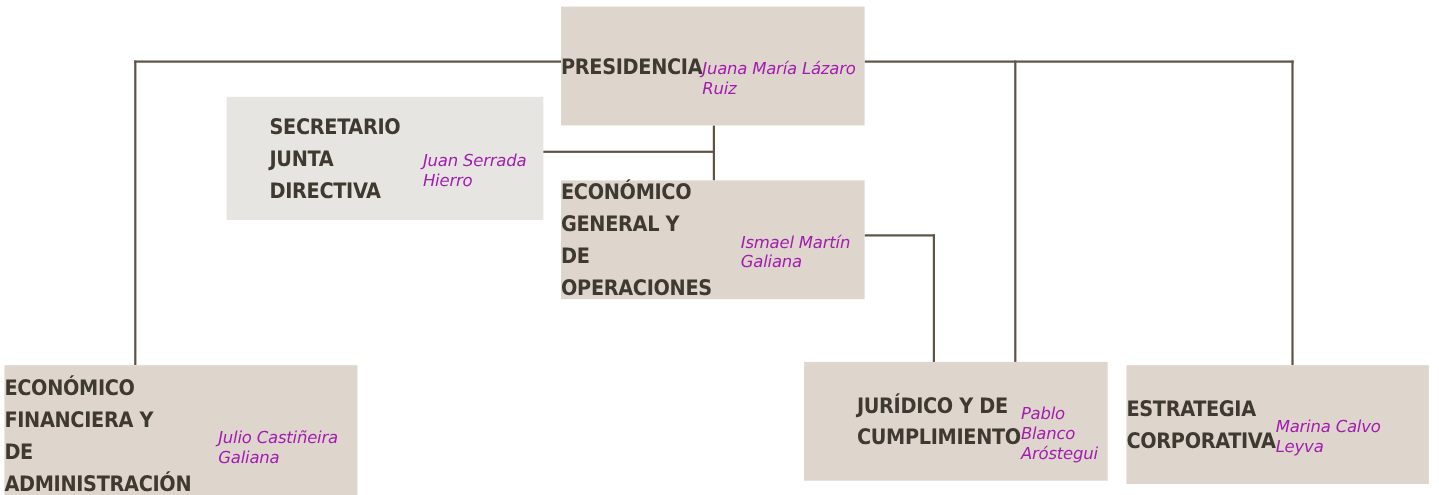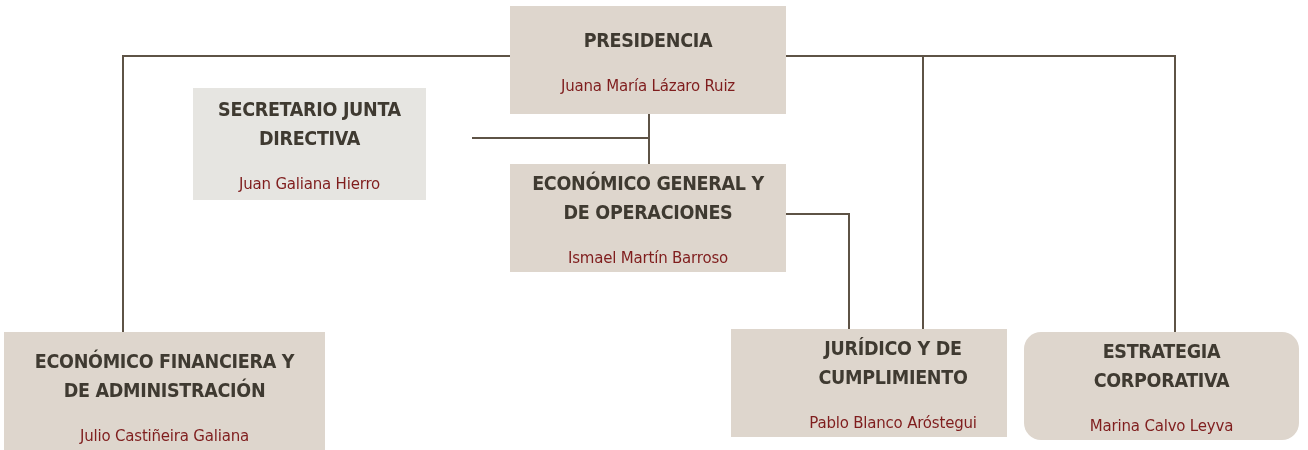--- a/index.html
+++ b/index.html
@@ -1,60 +1,60 @@
 <!DOCTYPE html>
 <html><head>
 <meta charset="utf-8">
 <style>
   html, body { margin:0; padding:0; background:#ffffff; }
   body { width:1308px; height:450px; position:relative; overflow:hidden;
          font-family:"DejaVu Sans", "Liberation Sans", sans-serif; }
   .line { position:absolute; background:#5e5346; }
-  .box { position:absolute; background:#ded6cd; display:flex; flex-direction:column;
-         align-items:center; justify-content:center; text-align:center; box-sizing:border-box; }
+  .box { position:absolute; background:#ded6cd; display:flex; flex-direction:row;
+         align-items:center; justify-content:center; box-sizing:border-box; }
   .box.light { background:#e6e5e1; }
   .title { color:#3f3a31; font-size:19.5px; font-weight:bold; line-height:29px; letter-spacing:-0.3px;
            font-family:"DejaVu Sans Condensed","DejaVu Sans", sans-serif; font-stretch:condensed; }
-  .name { color:#7f1d1d; font-size:15px; margin-top:22px; letter-spacing:-0.2px;
+  .name { color:#a21caf; font-size:15px; font-style:italic; margin-top:22px; letter-spacing:-0.2px;
           font-family:"DejaVu Sans", sans-serif; }
 </style>
 </head>
 <body>
 
 <div class="line" style="left:122px;top:55px;width:389px;height:2px;"></div>
 <div class="line" style="left:122px;top:55px;width:2px;height:277px;"></div>
 <div class="line" style="left:786px;top:55px;width:390px;height:2px;"></div>
 <div class="line" style="left:922px;top:55px;width:2px;height:277px;"></div>
 <div class="line" style="left:1174px;top:55px;width:2px;height:277px;"></div>
 <div class="line" style="left:648px;top:114px;width:2px;height:50px;"></div>
 <div class="line" style="left:472px;top:137px;width:177px;height:2px;"></div>
 <div class="line" style="left:786px;top:213px;width:64px;height:2px;"></div>
 <div class="line" style="left:848px;top:213px;width:2px;height:119px;"></div>
 
 <div class="box" style="left:510px;top:6px;width:276px;height:108px;">
   <div class="title">PRESIDENCIA</div>
   <div class="name">Juana María Lázaro Ruiz</div>
 </div>
 
-<div class="box light" style="left:193px;top:88px;width:233px;height:112px;">
+<div class="box light" style="left:206px;top:88px;width:288px;height:112px;padding-left:39px;">
   <div class="title"><span>SECRETARIO JUNTA</span><br><span>DIRECTIVA</span></div>
-  <div class="name">Juan Galiana Hierro</div>
+  <div class="name">Juan Serrada Hierro</div>
 </div>
 
 <div class="box" style="left:510px;top:164px;width:276px;height:108px;">
   <div class="title"><span>ECONÓMICO GENERAL Y</span><br><span>DE OPERACIONES</span></div>
-  <div class="name">Ismael Martín Barroso</div>
+  <div class="name">Ismael Martín Galiana</div>
 </div>
 
 <div class="box" style="left:4px;top:332px;width:321px;height:128px;">
   <div class="title"><span>ECONÓMICO FINANCIERA Y</span><br><span>DE ADMINISTRACIÓN</span></div>
   <div class="name">Julio Castiñeira Galiana</div>
 </div>
 
 <div class="box" style="left:731px;top:329px;width:276px;height:108px;padding-left:48px;">
   <div class="title"><span>JURÍDICO Y DE</span><br><span>CUMPLIMIENTO</span></div>
   <div class="name">Pablo Blanco Aróstegui</div>
 </div>
 
-<div class="box" style="left:1024px;top:332px;width:275px;height:108px;border-radius:17px;">
+<div class="box" style="left:1024px;top:332px;width:275px;height:108px;">
   <div class="title"><span>ESTRATEGIA</span><br><span>CORPORATIVA</span></div>
   <div class="name">Marina Calvo Leyva</div>
 </div>
 
 </body></html>

